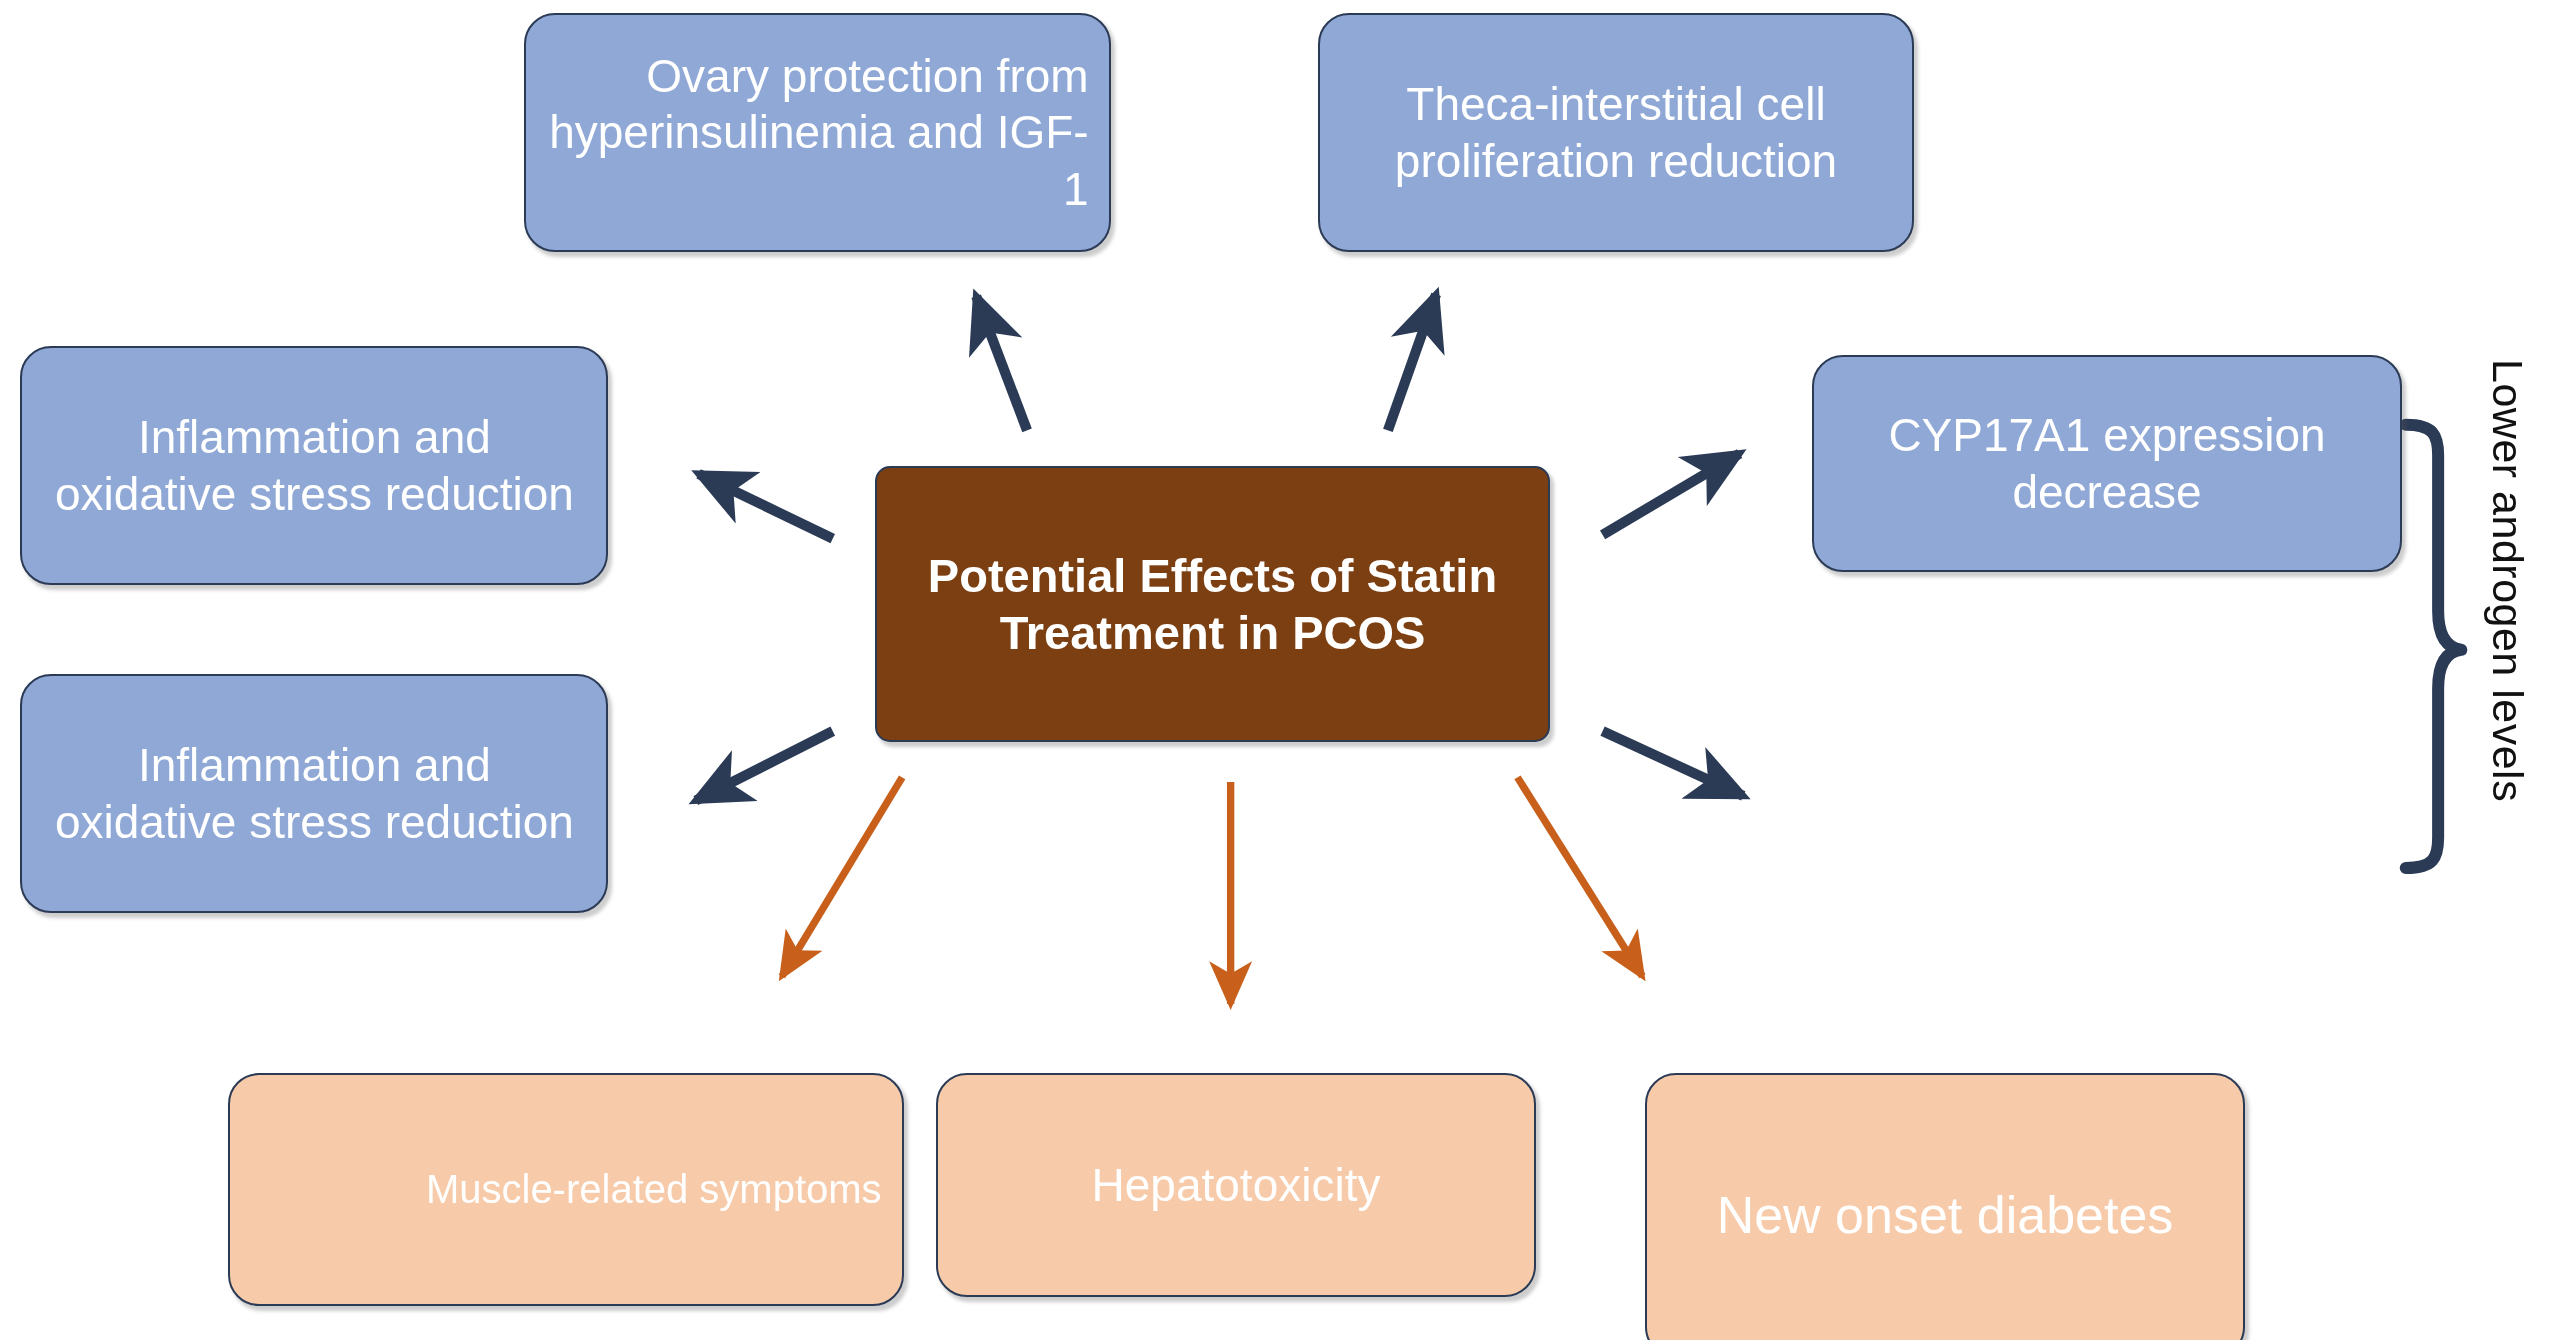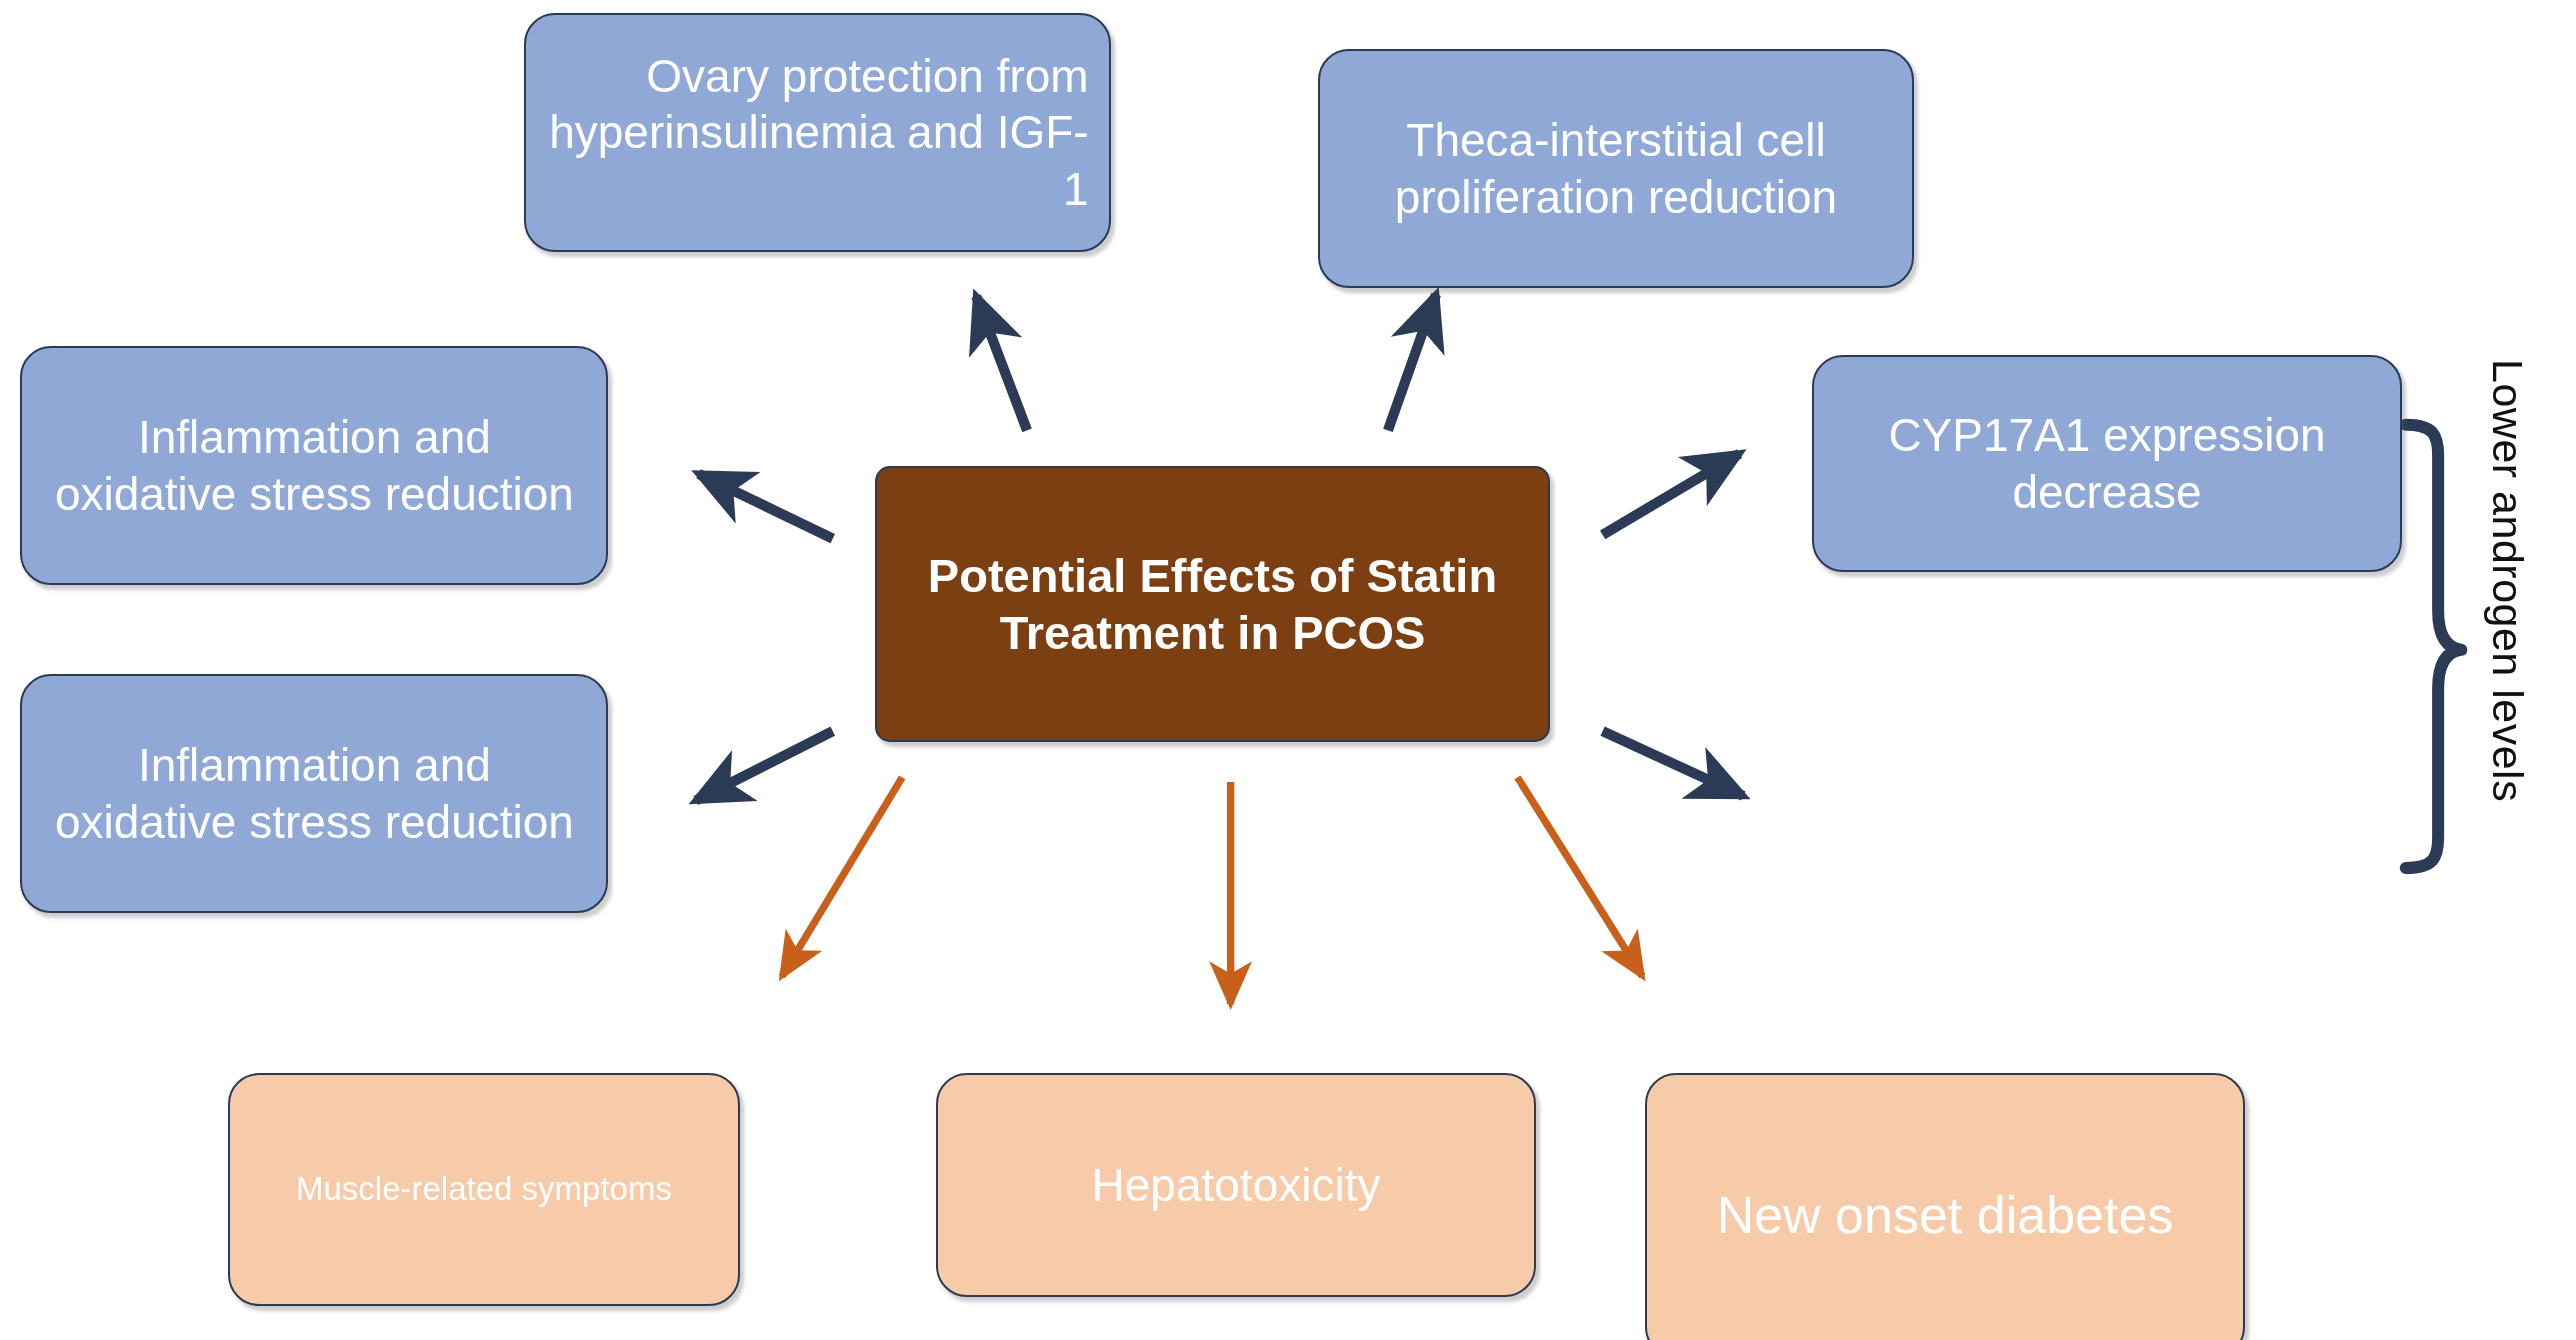--- a/index.html
+++ b/index.html
@@ -112,42 +112,42 @@
                C 2643 704 2635 718 2635 744
                L 2635 905
                C 2635 927 2630 938 2600 938" fill="none" stroke="#2B3A55" stroke-width="13" stroke-linecap="round" stroke-linejoin="round"></path>
     </g>
   </svg>
 
   <div class="node node-blue" style="left:524px; top:13px; width:587px; height:239px; font-size:46px;text-align:right;">
     <span class="node-text">Ovary protection from hyperinsulinemia and IGF-1</span>
   </div>
 
-  <div class="node node-blue" style="left:1318px; top:13px; width:596px; height:239px; font-size:46px;margin-top:36px;">
+  <div class="node node-blue" style="left:1318px; top:13px; width:596px; height:239px; font-size:46px;">
     <span class="node-text">Theca-interstitial cell proliferation reduction</span>
   </div>
 
   <div class="node node-blue" style="left:20.4px; top:346px; width:588px; height:239px; font-size:46px;">
     <span class="node-text">Inflammation and oxidative stress reduction</span>
   </div>
 
   <div class="node node-blue" style="left:20.4px; top:674px; width:588px; height:239px; font-size:46px;">
     <span class="node-text">Inflammation and oxidative stress reduction</span>
   </div>
 
   <div class="node node-brown" style="left:875px; top:466px; width:675px; height:276px; font-size:47px;">
     <span class="node-text">Potential Effects of Statin Treatment in PCOS</span>
   </div>
 
   <div class="node node-blue" style="left:1812px; top:355px; width:590px; height:217px; font-size:46px;">
     <span class="node-text">CYP17A1 expression decrease</span>
   </div>
 
 
-  <div class="node node-peach" style="left:228px; top:1073px; width:512px; height:233px; font-size:33px;">
+  <div class="node node-peach" style="left:228px; top:1073px; width:676px; height:233px; font-size:40px;text-align:right;">
     <span class="node-text">Muscle-related symptoms</span>
   </div>
 
   <div class="node node-peach" style="left:936px; top:1073px; width:600px; height:224px; font-size:46px;">
     <span class="node-text">Hepatotoxicity</span>
   </div>
 
   <div class="node node-peach" style="left:1645px; top:1073px; width:600px; height:285px; font-size:52px;">
     <span class="node-text">New onset diabetes</span>
   </div>

